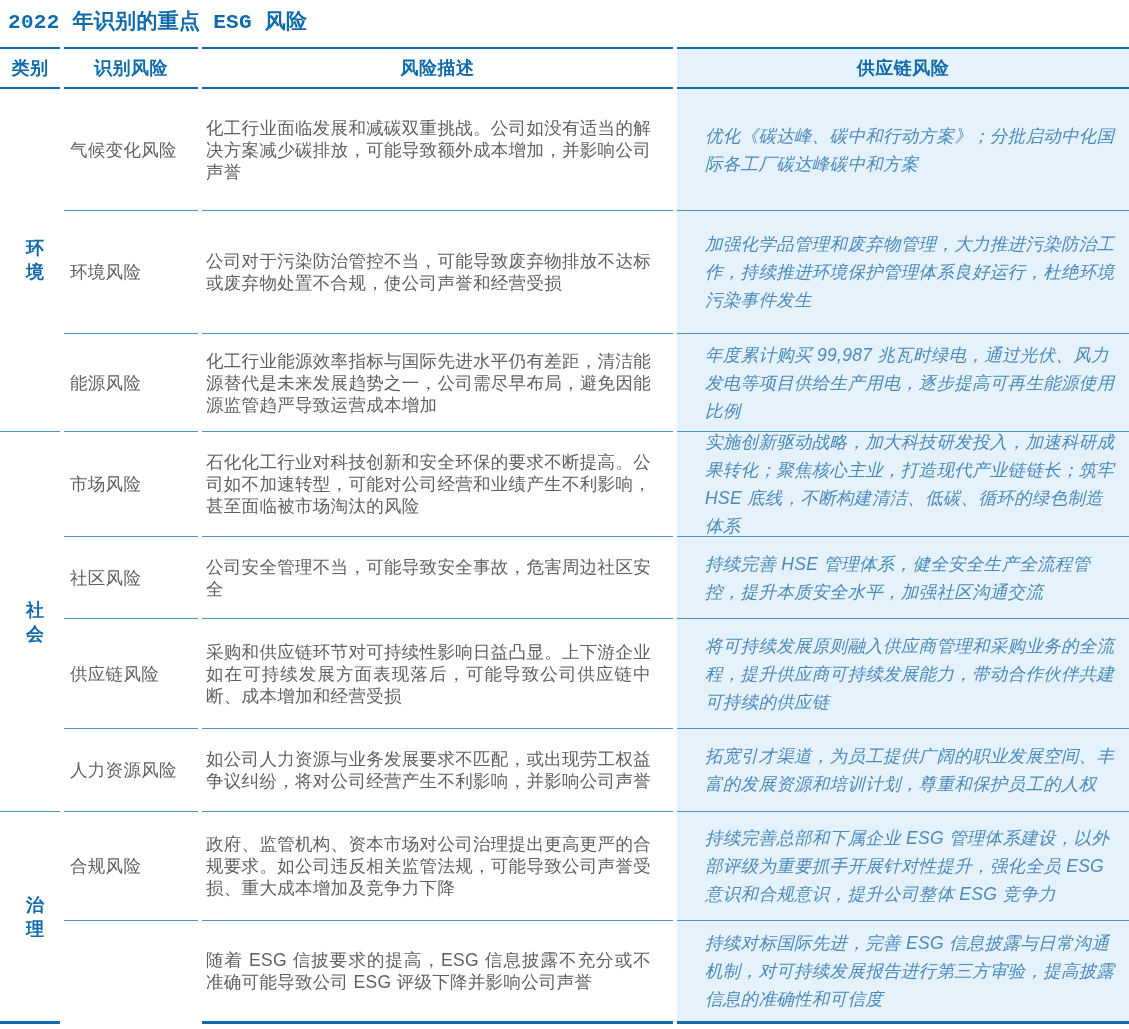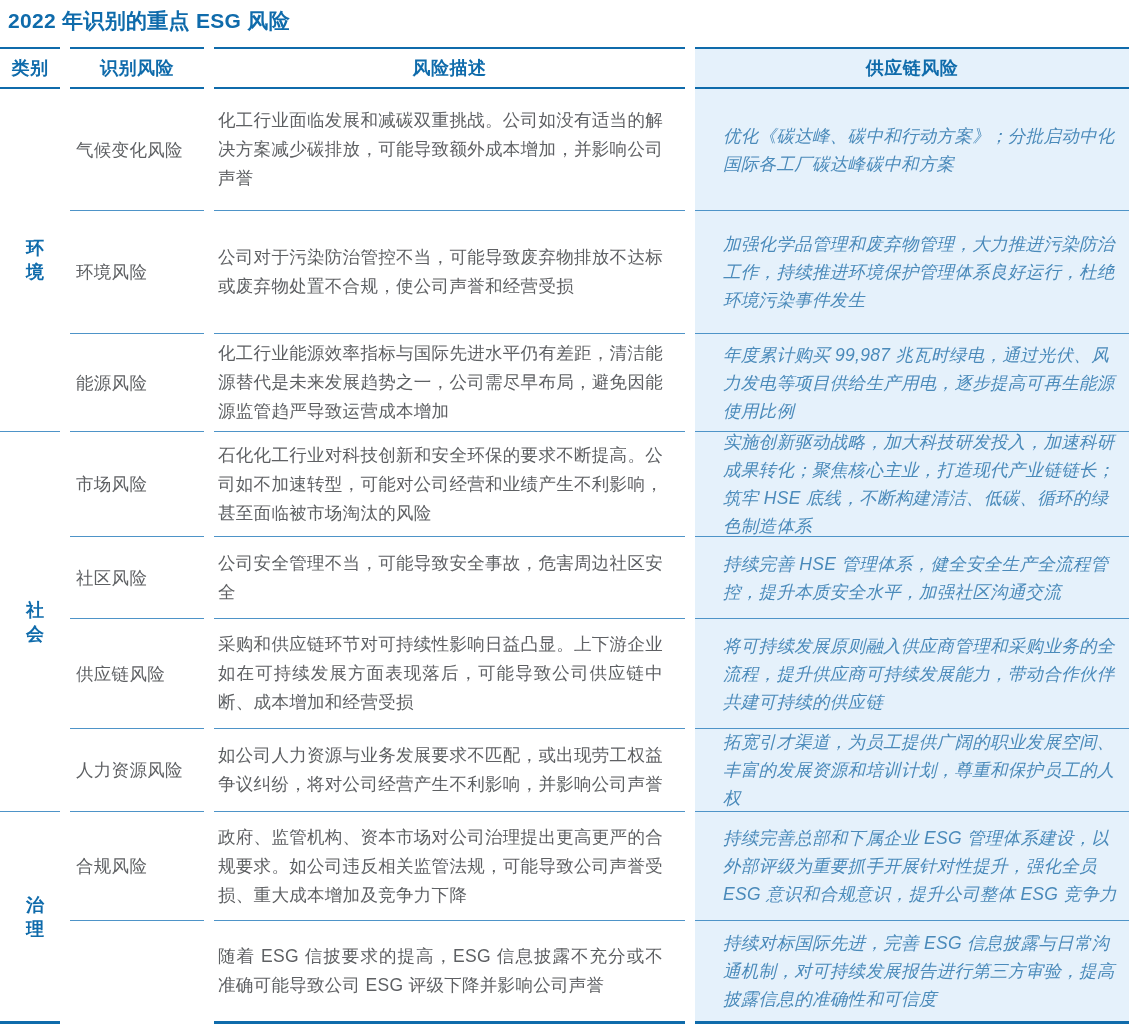--- a/index.html
+++ b/index.html
@@ -12,48 +12,49 @@
   *{box-sizing:border-box;margin:0;padding:0;}
   html,body{width:1129px;background:#ffffff;}
   body{
     height:1029px;overflow:hidden;
     font-family:"Liberation Sans","DejaVu Sans",sans-serif;
   }
   .title{
     margin:7px 0 0 8px;
     font-size:21px;font-weight:bold;color:var(--accent);
     letter-spacing:0.3px;
+    font-family:Liberation Mono, monospace;
   }
   .tbl{
     margin-top:12px;
     display:grid;
     width:1129px;
     grid-template-columns:60px 134px 471px 1fr;
     grid-template-rows:42px 122px 123px 98px 105px 82px 110px 83px 109px 103px;
-    column-gap:10px;
+    column-gap:4px;
   }
   .cell{display:flex;align-items:center;}
   .th{
     border-top:2px solid var(--accent);
     border-bottom:2px solid var(--accent);
     justify-content:center;
     color:var(--accent);font-weight:bold;font-size:18px;
     letter-spacing:0.5px;
   }
   .mbg{background:var(--meas-bg);}
   .cat{
     color:var(--accent);font-weight:bold;font-size:18px;
     padding-left:26px;letter-spacing:0.5px;
   }
   .risk{
     color:var(--body-text);font-size:17.5px;
     padding-left:6px;letter-spacing:0.3px;
   }
   .desc{
-    color:var(--body-text);font-size:17.5px;line-height:29px;
+    color:var(--body-text);font-size:17.5px;line-height:22px;
     padding:8px 22px 8px 4px;letter-spacing:0.3px;
     text-align:justify;text-justify:inter-ideograph;
   }
   .meas{
     color:var(--meas-text);font-size:17.5px;line-height:28px;
     padding:8px 9px 8px 28px;letter-spacing:0.3px;font-style:italic;
   }
   .sep{border-bottom:1px solid var(--sep);}
   .bot{border-bottom:3px solid var(--accent);}
 </style>

